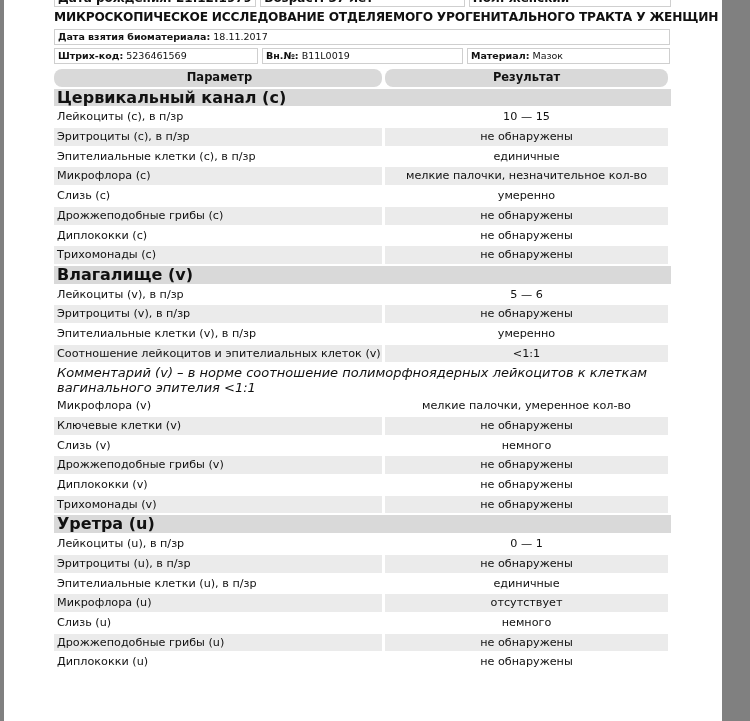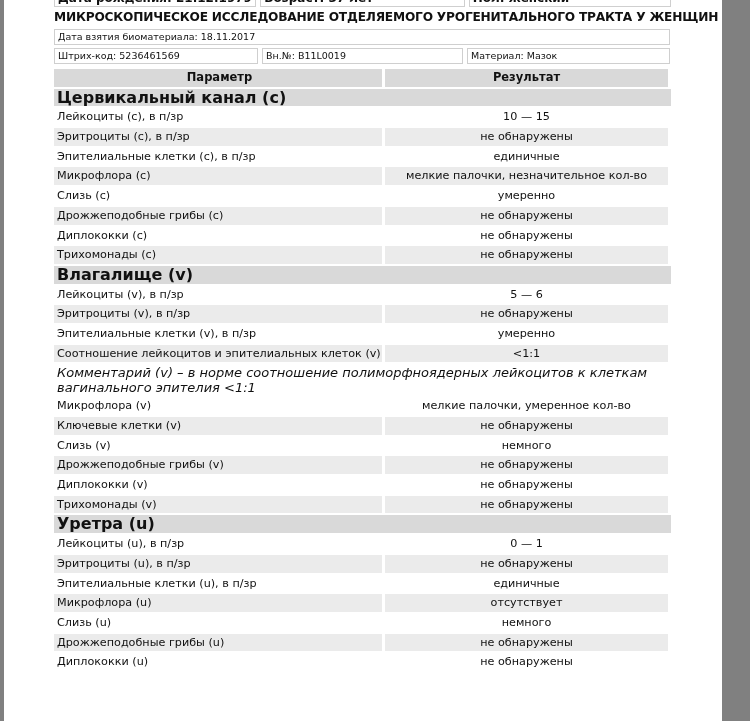--- a/index.html
+++ b/index.html
@@ -13,36 +13,36 @@
       position: absolute; left: 4px; top: 0; width: 718px; height: 721px;
       background: #ffffff;
     }
     .content { position: absolute; left: 50px; top: -11px; width: 617px; }
     .info-row { display: flex; gap: 4px; margin-bottom: 3px; }
     .info-box {
       border: 1px solid #cfcfcf; height: 14px; line-height: 14px;
       font-size: 9.5px; padding: 0 3px; box-sizing: content-box;
       white-space: nowrap; overflow: hidden;
     }
-    .info-box b { font-weight: normal; }
+    .info-box b { font-weight: bold; }
     .top-row .info-box { font-size: 12px; font-weight: bold; height: 16px; line-height: 16px; }
     .doc-title {
       font-size: 12.2px; font-weight: bold; letter-spacing: -0.2px;
       margin: 3px 0 5px 0; white-space: nowrap;
     }
     .grid { margin-top: 5px; }
     .trow { display: flex; gap: 3px; margin-bottom: 2px; height: 17.7px; }
     .cell {
       font-size: 11.2px; line-height: 17.7px; white-space: nowrap; overflow: hidden;
       padding-left: 3px;
     }
     .c-param { width: 325px; }
     .c-result { width: 283px; text-align: center; padding-left: 0; }
     .shaded .cell { background: #ebebeb; }
-    .hdr .cell { background: #d9d9d9; font-weight: bold; text-align: center; font-size: 11.5px; }
+    .hdr .cell { background: #d9d9d9; font-weight: bold; text-align: center; font-size: 11.5px; border-radius: 8px; }
     .section {
       background: #d9d9d9; font-weight: bold; font-size: 16px; line-height: 17.7px;
       padding-left: 3px; height: 17.7px; margin-bottom: 2px; width: 614px;
     }
     .comment {
       font-style: italic; font-size: 13px; line-height: 15px; padding: 1px 3px 2px 3px;
       width: 600px;
     }
   </style>
 </head>

